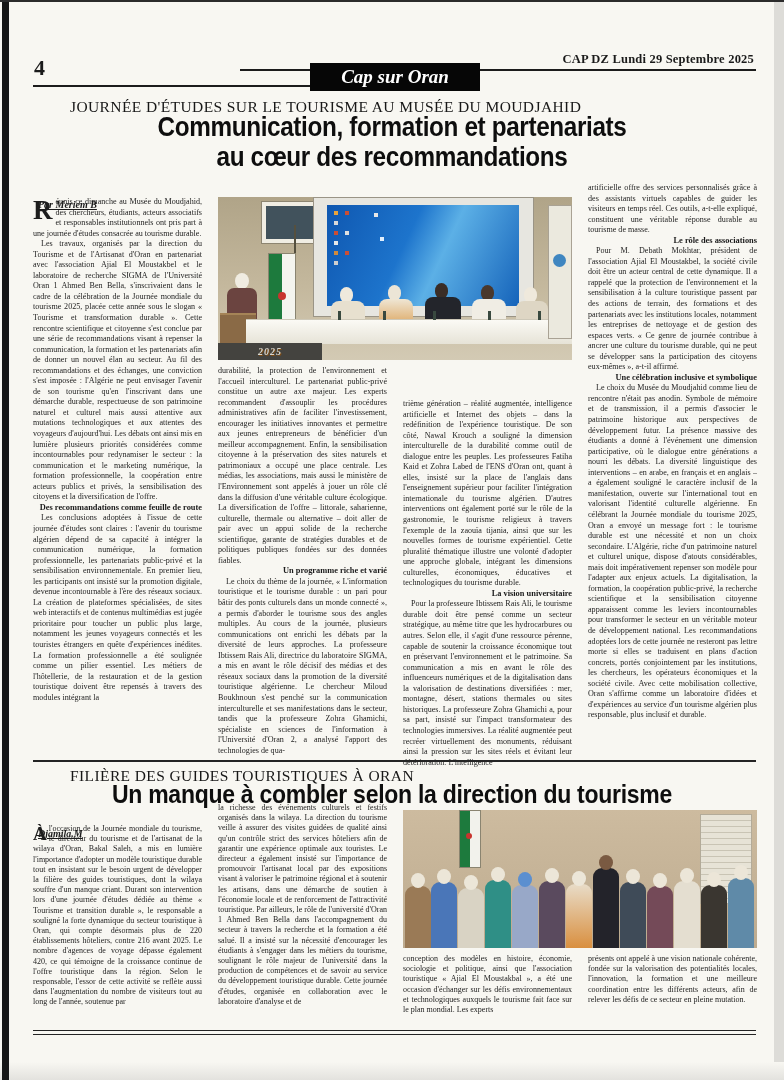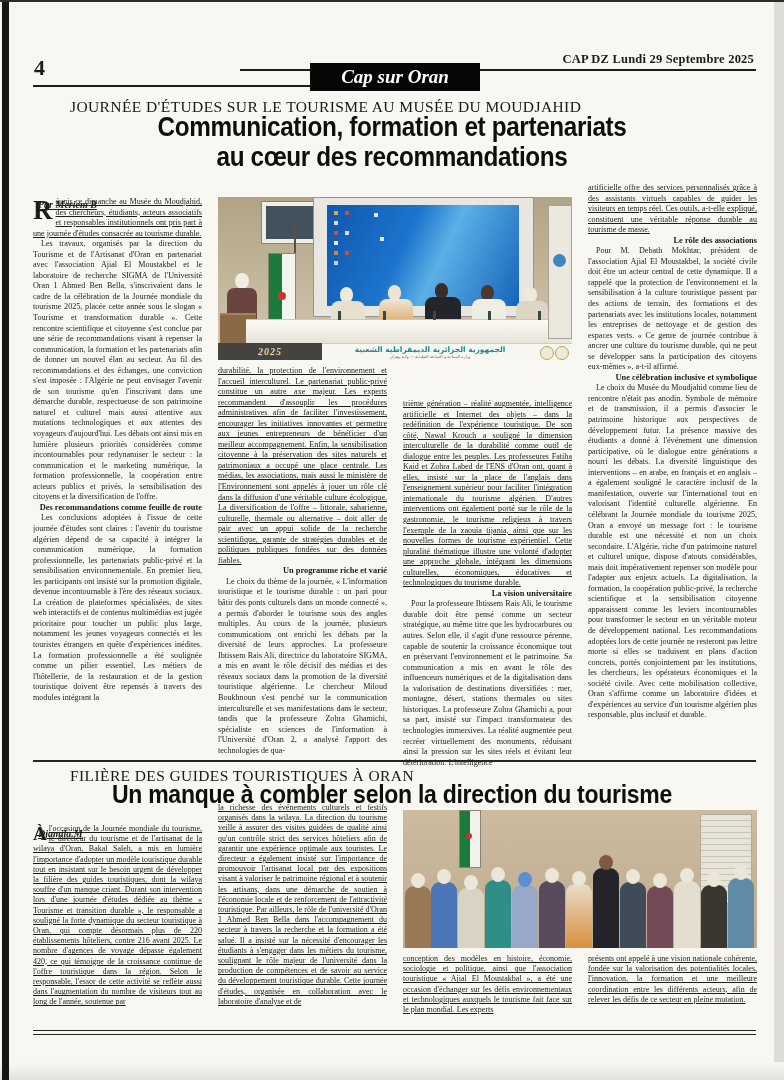--- a/index.html
+++ b/index.html
@@ -35,21 +35,21 @@
   }
   .byline{font-style:italic;font-weight:700;font-size:10px;text-decoration:underline;margin-top:21px;}
   .byline1{position:absolute;top:178px;left:38px;}
   .a1body{position:absolute;left:33px;top:183px;width:724px;height:577px;}
   .col{position:absolute;overflow:hidden;}
   .c1{left:0;top:14px;width:169px;height:562px;}
   .c2{left:185px;top:183px;width:169px;height:393px;}
   .c3{left:370px;top:183px;width:169px;height:393px;margin-top:33px;}
   .c4{left:555px;top:0;width:169px;height:576px;}
   p.bd{margin:0;font-size:8.1px;line-height:10.55px;text-align:justify;text-indent:8px;color:#1d1d1d;}
-  p.bd.noind{text-indent:0;text-decoration:underline;}
+  p.bd.noind{text-indent:0;}
   h3.sub{margin:0;font-size:8.4px;line-height:10.55px;font-weight:700;text-align:right;}
   .drop{float:left;font-weight:700;font-size:27px;line-height:23px;padding:2px 3px 0 0;}
   .drop2{float:left;font-weight:700;font-size:19px;line-height:17px;padding:1px 2px 0 0;}
 
   
   .photo1{position:absolute;left:185px;top:14px;width:354px;height:163px;overflow:hidden;background:linear-gradient(180deg,#b0a488,#c4b89d 55%,#d3cab4);}
   .photo1 *{position:absolute;}
   .p1-frame{left:44px;top:5px;width:48px;height:33px;background:#41525c;border:4px solid #f0ede3;box-shadow:0 0 0 1px #8d8571;}
   .p1-screen{left:95px;top:0;width:219px;height:118px;background:#e7e6e0;border:1px solid #9a9486;}
   .p1-desktop{left:13px;top:7px;width:192px;height:101px;background:linear-gradient(115deg,#0f57b0 0%,#1d74cc 40%,#5cb0e6 58%,#1563ba 100%);}
@@ -152,26 +152,20 @@
     <span class="pb" style="left:207px;top:100px;width:36px;background:#23252b"></span>
     <span class="ph" style="left:263px;top:88px;background:#4a382c"></span>
     <span class="pb" style="left:254px;top:102px;width:34px;background:#f0ede4"></span>
     <span class="ph" style="left:306px;top:90px;background:#efe9dc"></span>
     <span class="pb" style="left:298px;top:104px;width:32px;background:#ded6c4"></span>
     <span class="p1-table"></span>
     <span class="p1-bottles"></span>
     <span class="p1-banner-dark">
         <span class="p1-badge">2025</span>
       </span>
-    <span class="p1-banner">
-      <span class="p1-ar1" dir="rtl">الجمهورية الجزائرية الديمقراطية الشعبية</span>
-      <span class="p1-ar2" dir="rtl">وزارة السياحة و الصناعة التقليدية — ولاية وهران</span>
-      <span class="p1-logo" style="right:3px"></span>
-      <span class="p1-logo" style="right:18px"></span>
-    </span>
     <span class="p1-rollup"></span>
   </div>
 
   <div class="col c2">
     <p class="bd noind">durabilité, la protection de l'environnement et l'accueil interculturel. Le partenariat public-privé constitue un autre axe majeur. Les experts recommandent d'assouplir les procédures administratives afin de faciliter l'investissement, encourager les initiatives innovantes et permettre aux jeunes entrepreneurs de bénéficier d'un meilleur accompagnement. Enfin, la sensibilisation citoyenne à la préservation des sites naturels et patrimoniaux a occupé une place centrale. Les médias, les associations, mais aussi le ministère de l'Environnement sont appelés à jouer un rôle clé dans la diffusion d'une véritable culture écologique. La diversification de l'offre – littorale, saharienne, culturelle, thermale ou alternative – doit aller de pair avec un appui solide de la recherche scientifique, garante de stratégies durables et de politiques publiques fondées sur des données fiables.</p>
     <h3 class="sub">Un programme riche et varié</h3>
     <p class="bd">Le choix du thème de la journée, « L'information touristique et le tourisme durable : un pari pour bâtir des ponts culturels dans un monde connecté », a permis d'aborder le tourisme sous des angles multiples. Au cours de la journée, plusieurs communications ont enrichi les débats par la diversité de leurs approches. La professeure Ibtissem Rais Ali, directrice du laboratoire SIGMA, a mis en avant le rôle décisif des médias et des réseaux sociaux dans la promotion de la diversité touristique algérienne. Le chercheur Miloud Boukhnoun s'est penché sur la communication interculturelle et ses manifestations dans le secteur, tandis que la professeure Zohra Ghamichi, spécialiste en sciences de l'information à l'Université d'Oran 2, a analysé l'apport des technologies de qua-</p>
   </div>
 
   <div class="col c3">

